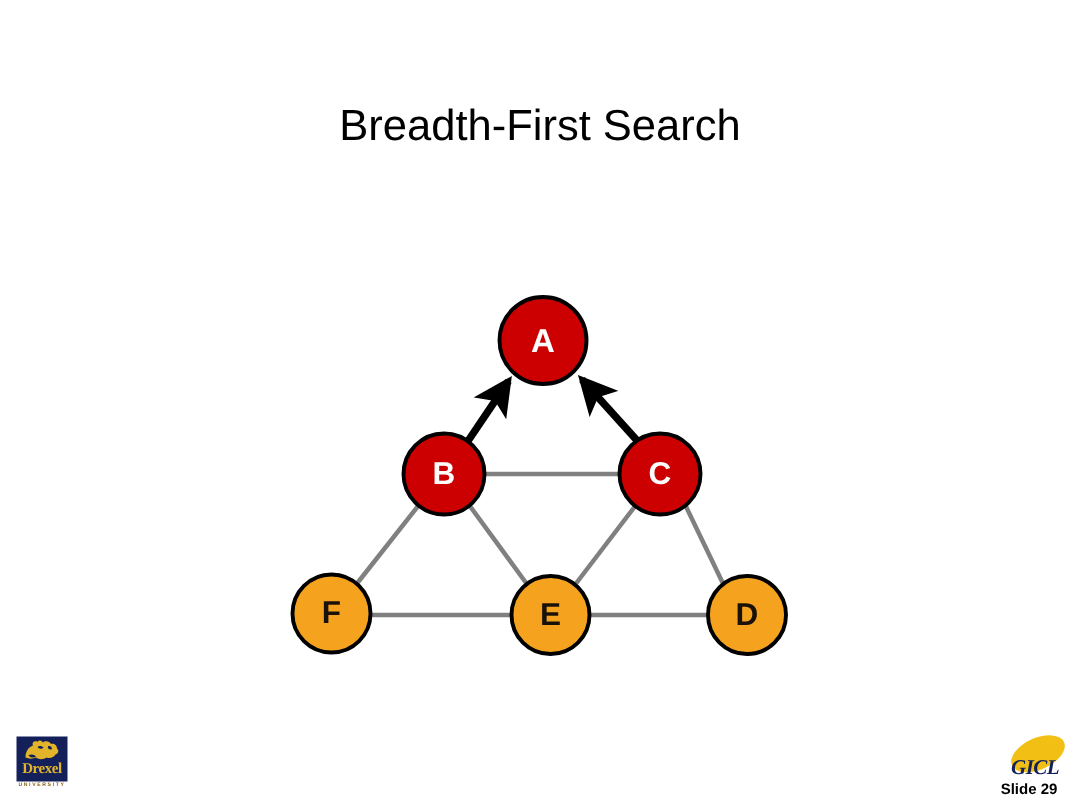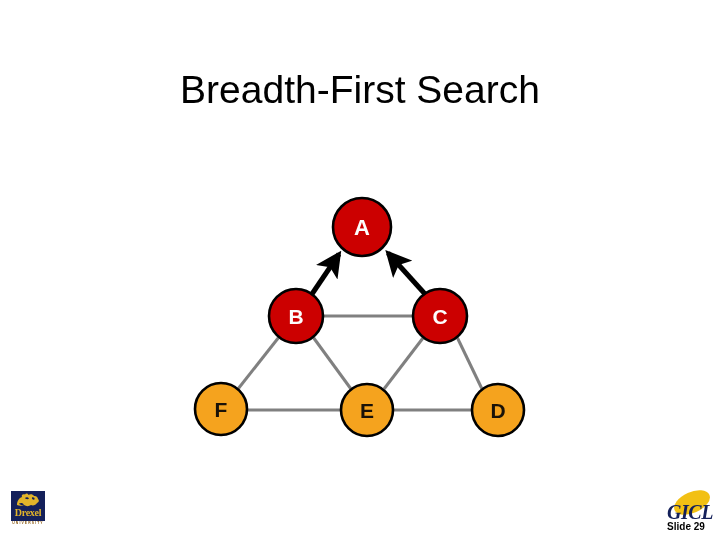--- a/index.html
+++ b/index.html
@@ -18,21 +18,21 @@
     background: #ffffff;
     overflow: hidden;
   }
   #slide-title {
     position: absolute;
     left: 0;
     top: 68px;
     width: 720px;
     text-align: center;
     font-family: "Liberation Sans", sans-serif;
-    font-size: 39px;
+    font-size: 29px;
     font-weight: 400;
     color: #000000;
     letter-spacing: 0px;
     white-space: nowrap;
   }
   #graph-figure {
     position: absolute;
     left: 0px;
     top: 0px;
     width: 720px;
@@ -129,21 +129,21 @@
     background: #f2c014;
     border-radius: 50%;
   }
   #gicl-text {
     position: absolute;
     left: 0px;
     top: 12px;
     width: 52px;
     text-align: center;
     font-family: "Liberation Serif", serif;
-    font-size: 20px;
+    font-size: 14px;
     font-weight: 700;
     font-style: italic;
     color: #14205a;
     letter-spacing: -0.4px;
     line-height: 17px;
   }
   #slide-number {
     position: absolute;
     left: 655px;
     top: 521px;

